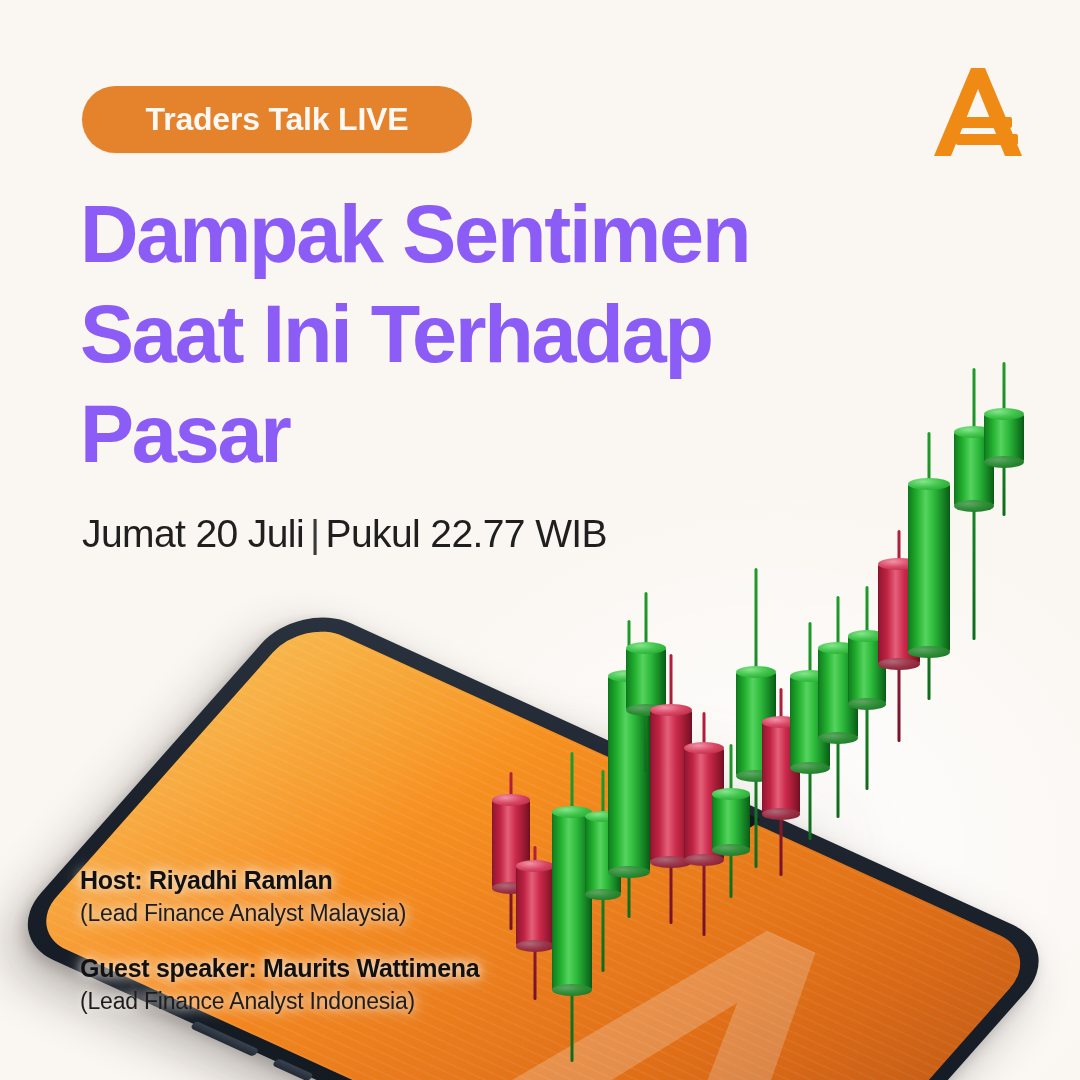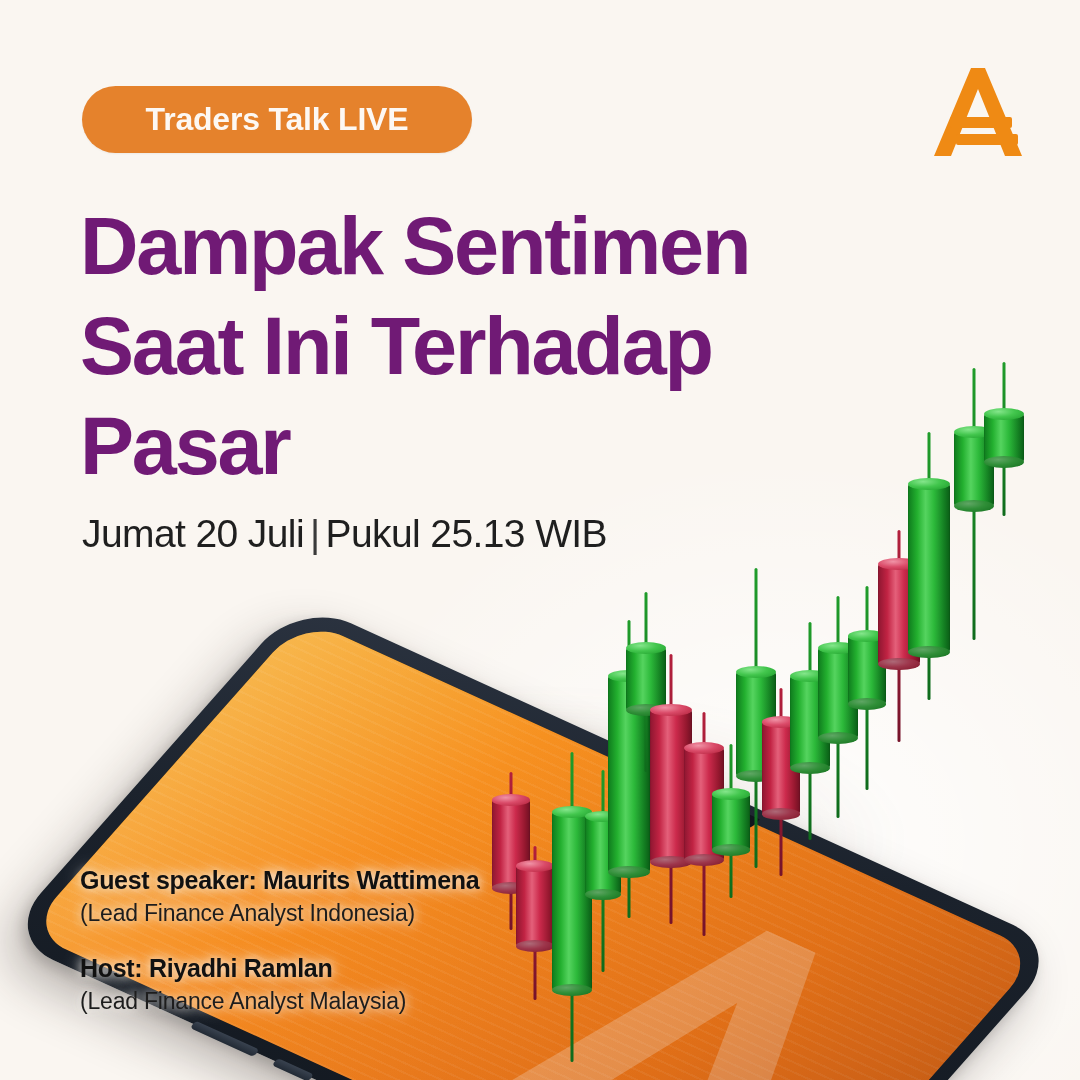--- a/index.html
+++ b/index.html
@@ -33,22 +33,22 @@
     font-size:32px;font-weight:bold;
     letter-spacing:-0.2px;
     white-space:nowrap;
   }
 
   
   .logo{position:absolute;left:930px;top:62px;width:100px;height:100px;}
 
   
   .headline{
-    position:absolute;left:80px;top:196px;width:730px;
-    color:#701a75;
+    position:absolute;left:80px;top:184px;width:730px;
+    color:#8b5cf6;
     font-size:81px;font-weight:bold;
     line-height:100px;
     letter-spacing:-2.2px;
     white-space:pre-line;
   }
   .dateline{
     position:absolute;left:82px;top:512px;
     color:#1f1f1f;
     font-size:39px;font-weight:400;
     letter-spacing:-0.6px;
@@ -326,27 +326,27 @@
       <rect x="20" y="55" width="62" height="11" rx="2"></rect>
       <rect x="26" y="72" width="62" height="11" rx="2"></rect>
     </g>
   </svg>
 
   <div class="headline">Dampak Sentimen
 Saat Ini Terhadap
 Pasar</div>
 
   <div class="dateline">
-    <span>Jumat 20 Juli</span><span class="sep">|</span><span>Pukul 25.13 WIB</span>
+    <span>Jumat 20 Juli</span><span class="sep">|</span><span>Pukul 22.77 WIB</span>
   </div>
 
   <div class="credits">
+    <div class="credit-block">
+      <div class="credit-name">Host: Riyadhi Ramlan</div>
+      <div class="credit-role">(Lead Finance Analyst Malaysia)</div>
+    </div>
     <div class="credit-block">
       <div class="credit-name">Guest speaker: Maurits Wattimena</div>
       <div class="credit-role">(Lead Finance Analyst Indonesia)</div>
     </div>
-    <div class="credit-block">
-      <div class="credit-name">Host: Riyadhi Ramlan</div>
-      <div class="credit-role">(Lead Finance Analyst Malaysia)</div>
-    </div>
   </div>
 
 </div>
 
 </body></html>

